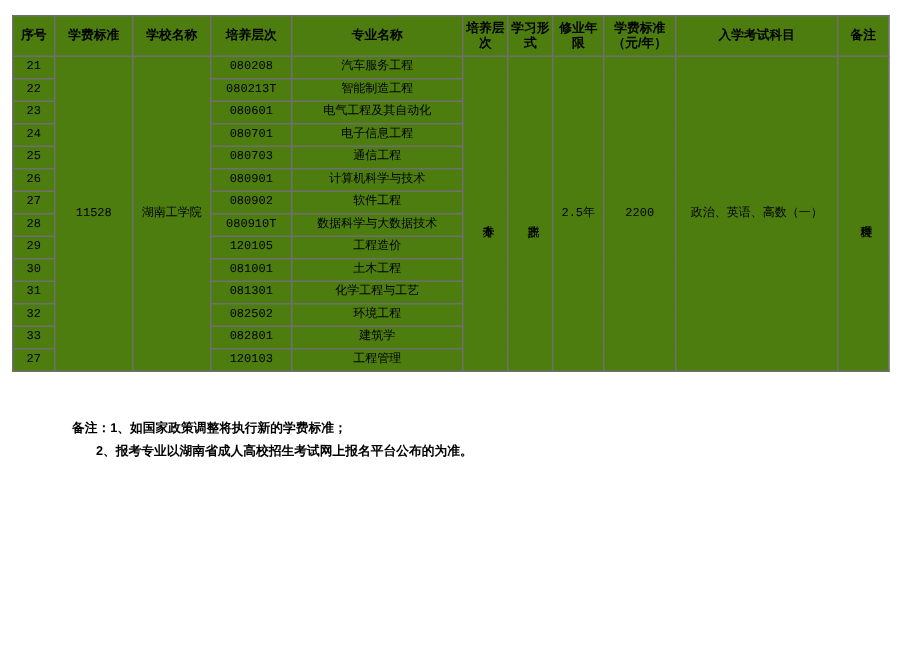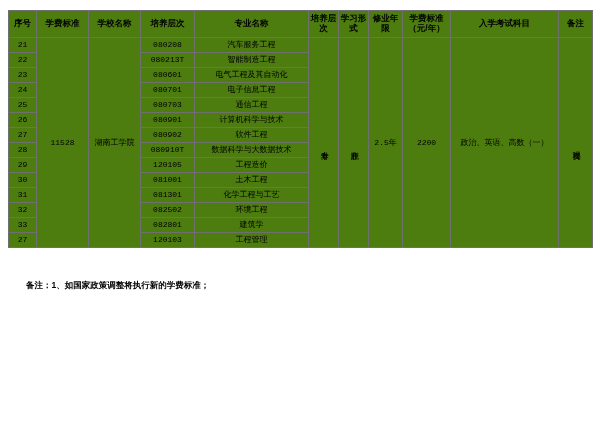--- a/index.html
+++ b/index.html
@@ -59,21 +59,21 @@
   .col-remark  { width: 34px; }
   .vert-narrow {
     writing-mode: vertical-rl;
     text-orientation: upright;
     letter-spacing: 0px;
     display: inline-block;
     line-height: 1.05;
   }
   .notes {
     position: absolute;
-    left: 26px;
+    left: 48px;
     top: 278px;
     width: 540px;
     font-size: 8.5px;
     line-height: 1.75;
     font-weight: bold;
     color: #000;
   }
   .notes .line2 {
     padding-left: 16px;
   }
@@ -191,13 +191,14 @@
         <td>120103</td>
         <td>工程管理</td>
       </tr>
     </tbody>
   </table>
 
 </div>
 
 <div class="notes">
   <div class="line1">备注：1、如国家政策调整将执行新的学费标准；</div>
+  <div class="line2">2、报考专业以湖南省成人高校招生考试网上报名平台公布的为准。</div>
 </div>
 
 </body></html>

